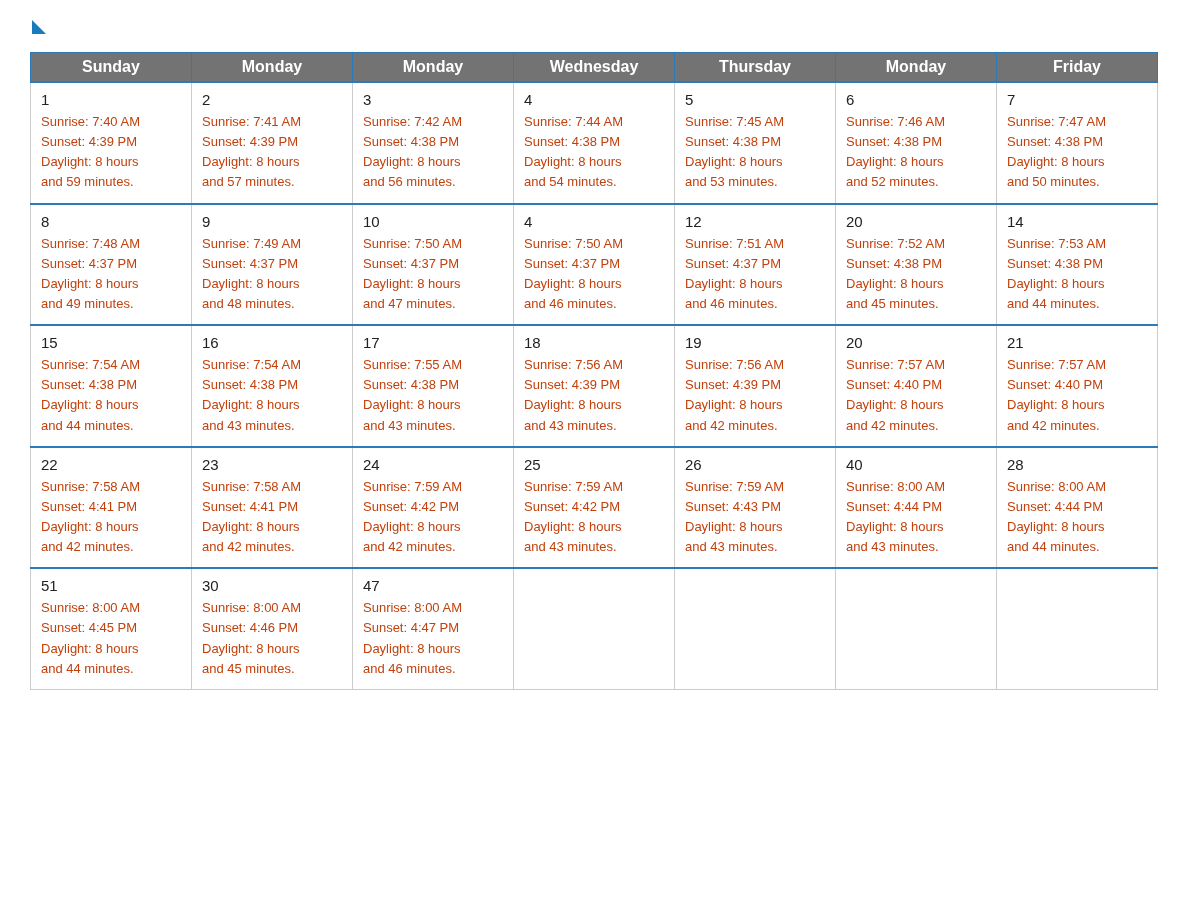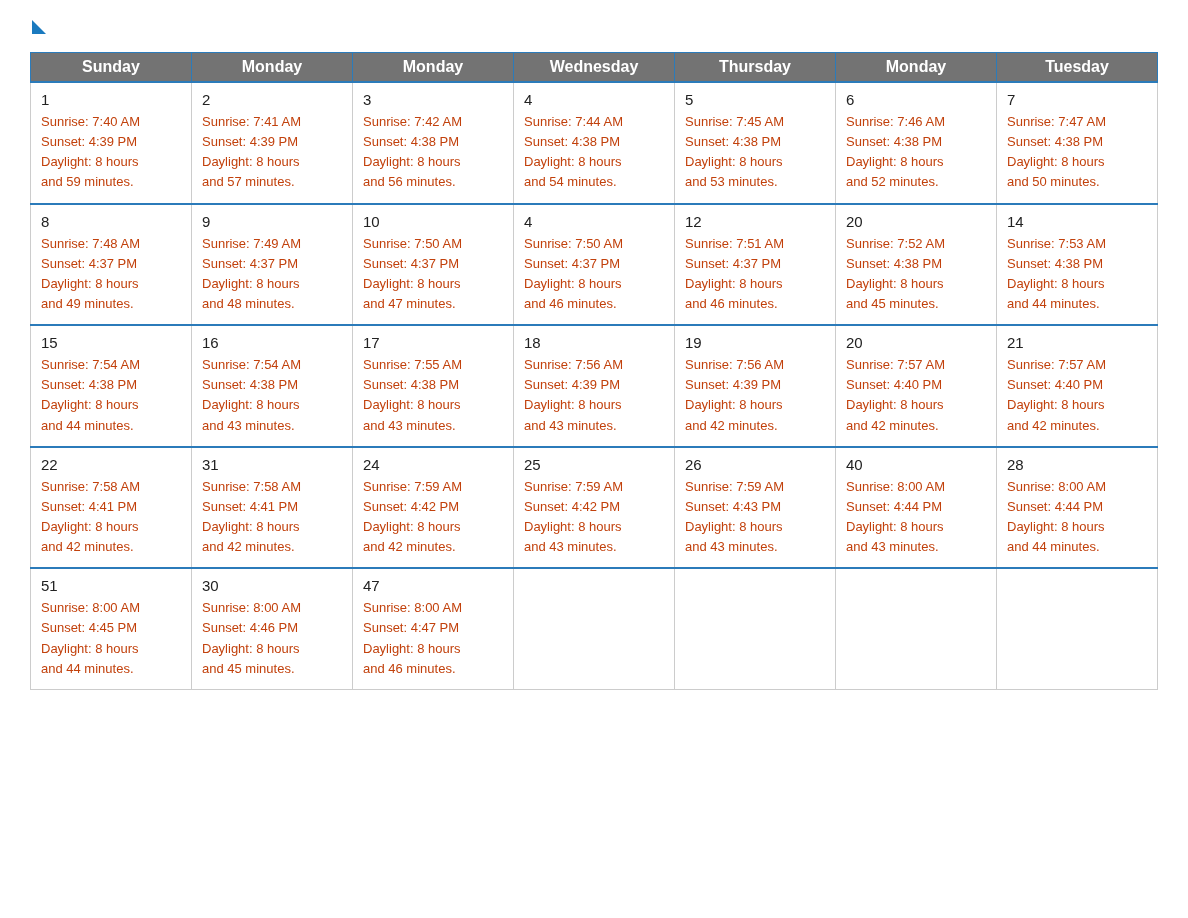--- a/index.html
+++ b/index.html
@@ -119,21 +119,21 @@
 
 <table class="calendar-table">
   <thead>
     <tr>
     <th>Sunday</th>
         <th>Monday</th>
         <th>Monday</th>
         <th>Wednesday</th>
         <th>Thursday</th>
         <th>Monday</th>
-        <th>Tuesday</th>
+        <th>Friday</th>
       </tr>
   </thead>
   <tbody id="calendar-body">
   <tr>
         <td>
           <div class="day-number">1</div>
           <div class="day-info">
             Sunrise: 7:40 AM<br>
             Sunset: 4:39 PM<br>
             Daylight: 8 hours<br>and 59 minutes.
@@ -307,21 +307,21 @@
       <tr>
         <td>
           <div class="day-number">22</div>
           <div class="day-info">
             Sunrise: 7:58 AM<br>
             Sunset: 4:41 PM<br>
             Daylight: 8 hours<br>and 42 minutes.
           </div>
         </td>
         <td>
-          <div class="day-number">31</div>
+          <div class="day-number">23</div>
           <div class="day-info">
             Sunrise: 7:58 AM<br>
             Sunset: 4:41 PM<br>
             Daylight: 8 hours<br>and 42 minutes.
           </div>
         </td>
         <td>
           <div class="day-number">24</div>
           <div class="day-info">
             Sunrise: 7:59 AM<br>

